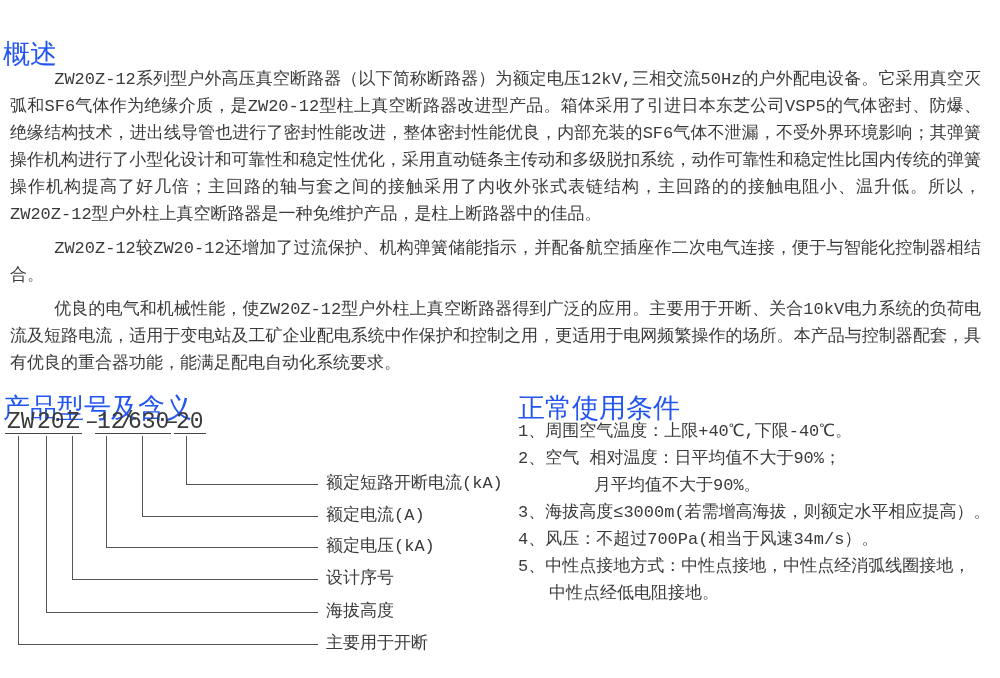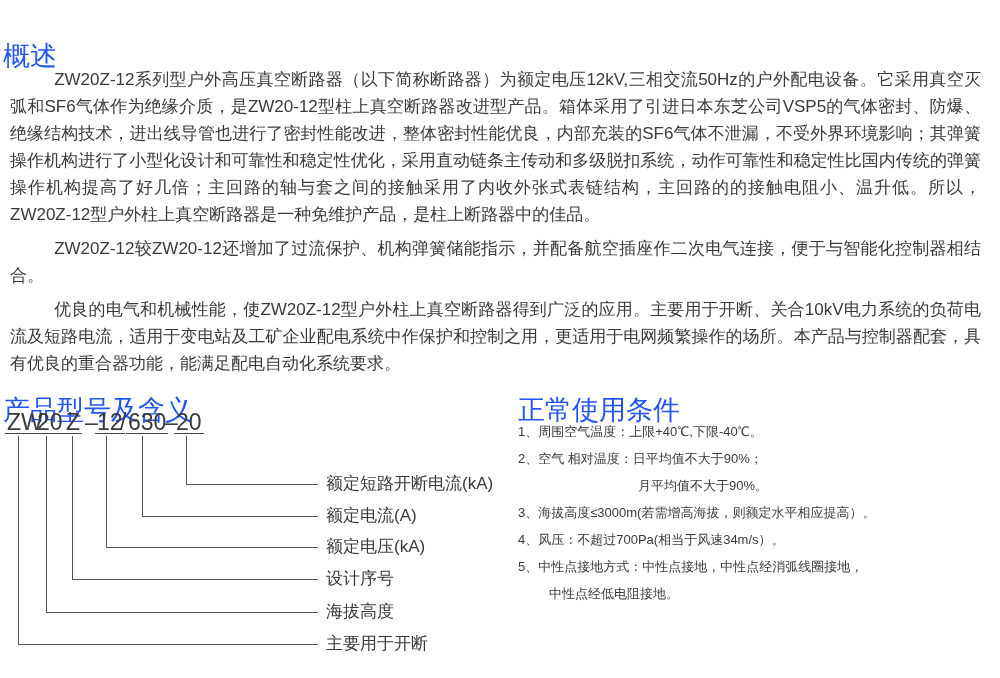--- a/index.html
+++ b/index.html
@@ -6,21 +6,21 @@
     --color-heading:#2356f0;
     --color-body:#3a3a3a;
     --color-line:#555555;
   }
   html,body{margin:0;padding:0;background:#ffffff;}
   .page{
     position:relative;
     width:1000px;height:678px;
     background:#ffffff;
     overflow:hidden;
-    font-family:Liberation Sans, sans-serif;
+    font-family:Liberation Mono, monospace;
     color:var(--color-body);
   }
   .sec-title{
     position:absolute;
     font-size:27px;
     line-height:32px;
     color:var(--color-heading);
     font-weight:normal;
     white-space:nowrap;
   }
@@ -50,22 +50,22 @@
   .v2{left:106px;height:111px;} .h2{top:137px;left:106px;width:212px;}
   .v3{left:72px; height:143px;} .h3{top:169px;left:72px; width:246px;}
   .v4{left:46px; height:176px;} .h4{top:202px;left:46px; width:272px;}
   .v5{left:18px; height:208px;} .h5{top:234px;left:18px; width:300px;}
   .lbl{position:absolute;left:326px;font-size:17px;line-height:20px;white-space:nowrap;}
   .lbl0{top:64px;} .lbl1{top:96px;} .lbl2{top:127px;}
   .lbl3{top:159px;}.lbl4{top:192px;}.lbl5{top:224px;}
 
   
   .conditions{position:absolute;left:518px;top:418px;width:478px;}
-  .cond-line{font-size:13px;line-height:27px;white-space:nowrap;}
-  .cont-deep{margin-left:120px;}
+  .cond-line{font-size:17px;line-height:27px;white-space:nowrap;}
+  .cont-deep{margin-left:76px;}
   .cont-hang{margin-left:31px;}
 </style>
 </head>
 <body>
 
 <div class="page">
 
   <h1 class="sec-title title-overview">概述</h1>
   <div class="overview-text">
     <p>ZW20Z-12系列型户外高压真空断路器（以下简称断路器）为额定电压12kV,三相交流50Hz的户外配电设备。它采用真空灭弧和SF6气体作为绝缘介质，是ZW20-12型柱上真空断路器改进型产品。箱体采用了引进日本东芝公司VSP5的气体密封、防爆、绝缘结构技术，进出线导管也进行了密封性能改进，整体密封性能优良，内部充装的SF6气体不泄漏，不受外界环境影响；其弹簧操作机构进行了小型化设计和可靠性和稳定性优化，采用直动链条主传动和多级脱扣系统，动作可靠性和稳定性比国内传统的弹簧操作机构提高了好几倍；主回路的轴与套之间的接触采用了内收外张式表链结构，主回路的的接触电阻小、温升低。所以，ZW20Z-12型户外柱上真空断路器是一种免维护产品，是柱上断路器中的佳品。</p>

